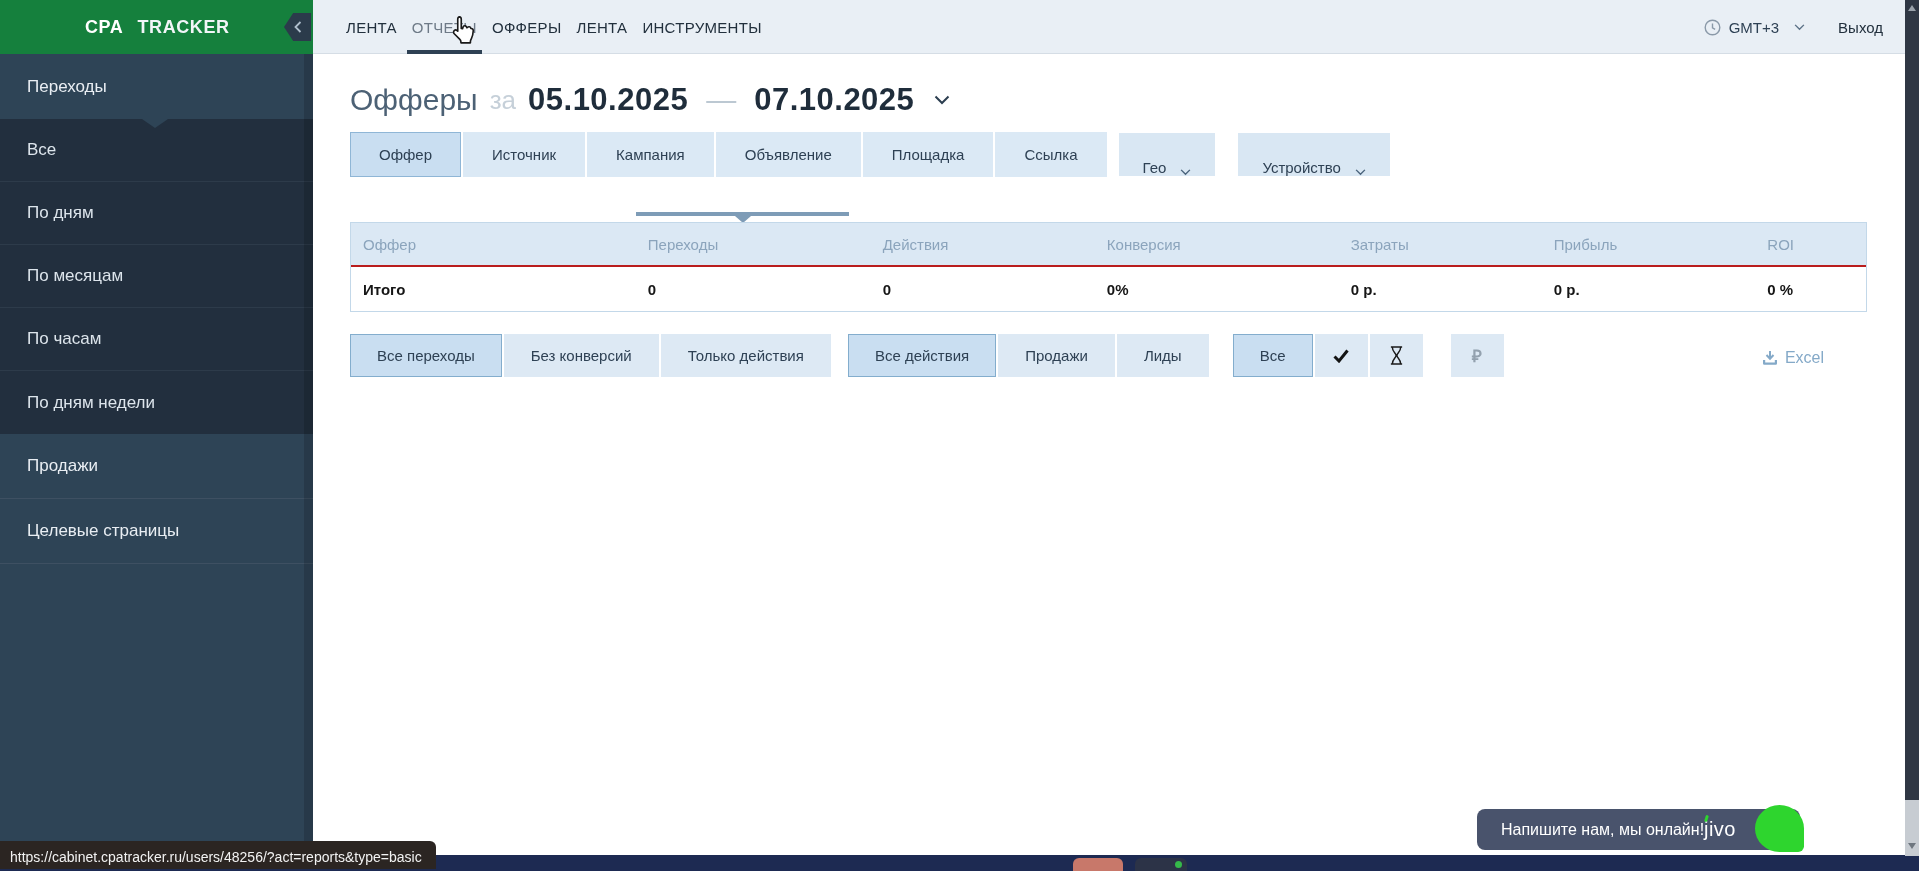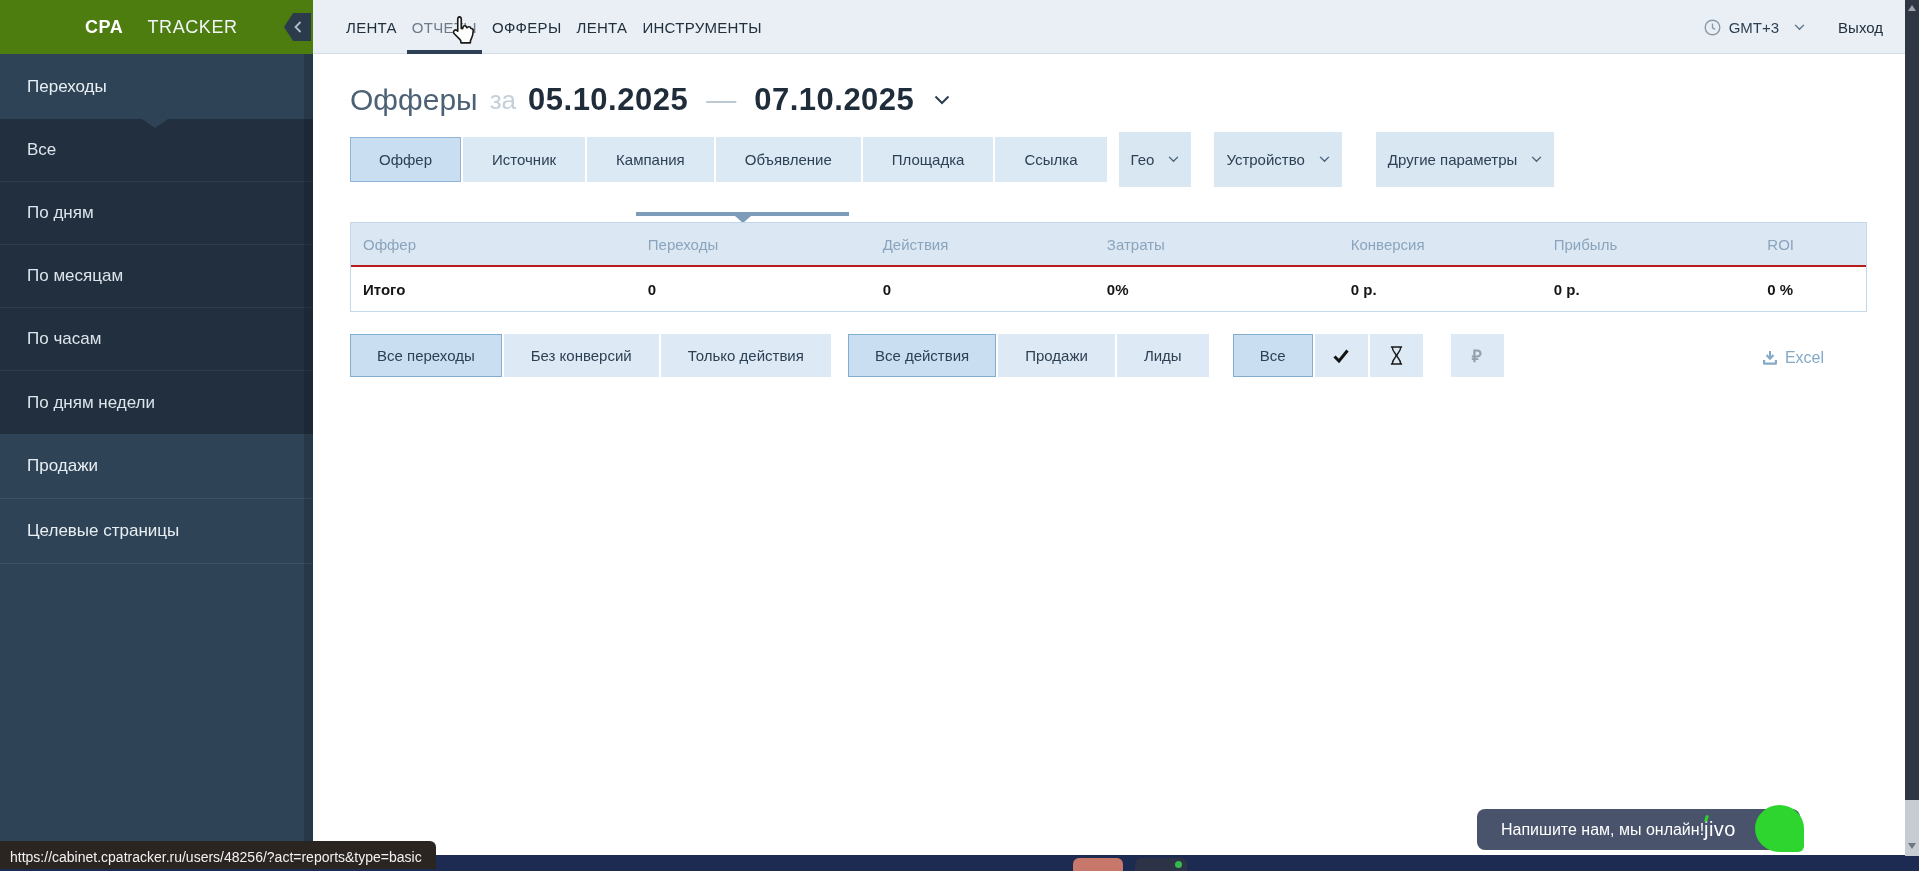--- a/index.html
+++ b/index.html
@@ -2,25 +2,25 @@
 <html><head>
 <meta charset="utf-8">
 <style>
   html,body{margin:0;padding:0;background:#fff;}
   .app{position:relative;width:1919px;height:871px;overflow:hidden;background:#fff;
        font-family:"Liberation Sans",sans-serif;-webkit-font-smoothing:antialiased;}
 
   
   .header{position:absolute;left:0;top:0;width:1905px;height:54px;background:#e9eff5;
           border-bottom:1px solid #d5dde5;box-sizing:border-box;}
-  .logo{position:absolute;left:0;top:0;width:313px;height:54px;background:#4d7c0f;color:#fff;
+  .logo{position:absolute;left:0;top:0;width:313px;height:54px;background:#15803d;color:#fff;
         display:flex;align-items:center;padding-left:85px;box-sizing:border-box;
         font-size:18px;letter-spacing:.6px;}
   .logo .bold{font-weight:bold;}
-  .logo .rest{margin-left:24px;font-weight:400;color:#f2f5f8;}
+  .logo .rest{margin-left:14px;font-weight:700;color:#f2f5f8;}
   .collapse-btn{position:absolute;left:284px;top:13px;width:27px;height:28px;background:#2b3b4b;
         clip-path:polygon(34% 0,100% 0,100% 100%,34% 100%,0 50%);
         display:flex;align-items:center;justify-content:center;color:#aebdcb;cursor:pointer;}
   .nav{position:absolute;left:346px;top:0;height:54px;display:flex;gap:15px;}
   .nav-item{position:relative;height:54px;display:flex;align-items:center;font-size:15px;
         color:#22303d;letter-spacing:.3px;cursor:pointer;}
   .nav-item.active{color:#6e7a87;}
   .nav-item.active::after{content:"";position:absolute;left:-5px;right:-5px;bottom:0;height:4px;background:#2e4154;}
   .header-right{position:absolute;right:36px;top:0;height:54px;display:flex;align-items:center;gap:33px;}
   .tz{display:flex;align-items:center;gap:8px;font-size:15px;color:#2e4154;cursor:pointer;}
@@ -48,21 +48,21 @@
   .title-entity{font-size:30px;color:#4c6175;}
   .title-prep{font-size:26px;color:#c6d0d9;}
   .title-date{font-size:31px;font-weight:bold;color:#1f2d3b;letter-spacing:.5px;}
   .title-dash{font-size:30px;color:#bcc8d2;margin:0 6px;}
   .title-chev{color:#2c3e50;margin-left:8px;display:flex;cursor:pointer;}
 
   .tabs-row{position:absolute;left:37px;top:78px;display:flex;align-items:center;}
   .tab{height:45px;display:flex;align-items:center;padding:0 29px;font-size:15px;color:#2e4154;
        background:#dbe9f5;margin-right:2px;cursor:pointer;box-sizing:border-box;}
   .tab.active{background:#c9def1;box-shadow:inset 0 0 0 1px #8fb6d6;}
-  .dd-btn{height:55px;display:flex;align-items:center;gap:14px;padding:0 12px;font-size:15px;
+  .dd-btn{height:43px;display:flex;align-items:flex-end;gap:14px;padding:0 24px;font-size:15px;
        color:#2e4154;background:#d9e7f3;cursor:pointer;box-sizing:border-box;}
   .dd-btn .chev{color:#49637b;display:flex;}
   .dd-geo{margin-left:10px;}
   .dd-dev{margin-left:23px;}
   .dd-other{margin-left:34px;}
 
   .sort-indicator{position:absolute;left:323px;top:158px;width:213px;height:4px;background:#7e9cb7;}
   .sort-indicator::after{content:"";position:absolute;left:99px;top:4px;width:0;height:0;
        border-left:8px solid transparent;border-right:8px solid transparent;border-top:7px solid #7e9cb7;}
 
@@ -246,39 +246,31 @@
           </span>
       </div>
       <div class="dd-btn dd-dev">
         <span>Устройство</span>
         <span class="chev">
             <svg width="11" height="7" viewBox="0 0 12 8">
               <path d="M1 1l5 5 5-5" fill="none" stroke="currentColor" stroke-width="1.6"></path>
             </svg>
           </span>
       </div>
-      <div class="dd-btn dd-other">
-        <span>Другие параметры</span>
-        <span class="chev">
-            <svg width="11" height="7" viewBox="0 0 12 8">
-              <path d="M1 1l5 5 5-5" fill="none" stroke="currentColor" stroke-width="1.6"></path>
-            </svg>
-          </span>
-      </div>
     </div>
 
     <div class="sort-indicator"></div>
 
     <div class="report-table">
       <div class="t-head">
         <div class="cell">Оффер</div>
         <div class="cell">Переходы</div>
         <div class="cell">Действия</div>
+        <div class="cell">Конверсия</div>
         <div class="cell">Затраты</div>
-        <div class="cell">Конверсия</div>
         <div class="cell">Прибыль</div>
         <div class="cell">ROI</div>
       </div>
       <div class="t-row">
         <div class="cell">Итого</div>
         <div class="cell">0</div>
         <div class="cell">0</div>
         <div class="cell">0%</div>
         <div class="cell">0 р.</div>
         <div class="cell">0 р.</div>

